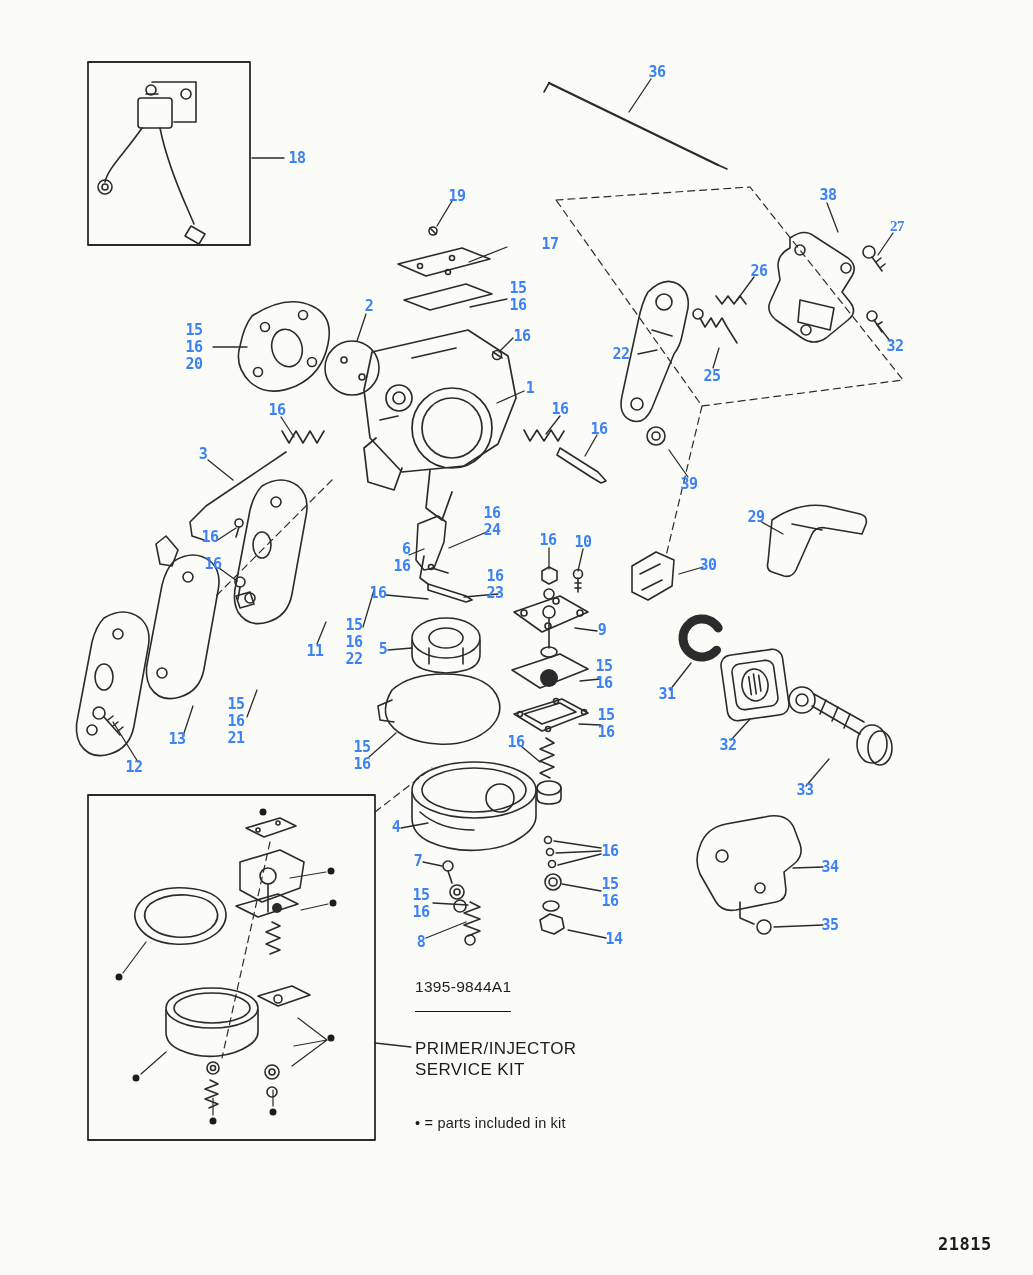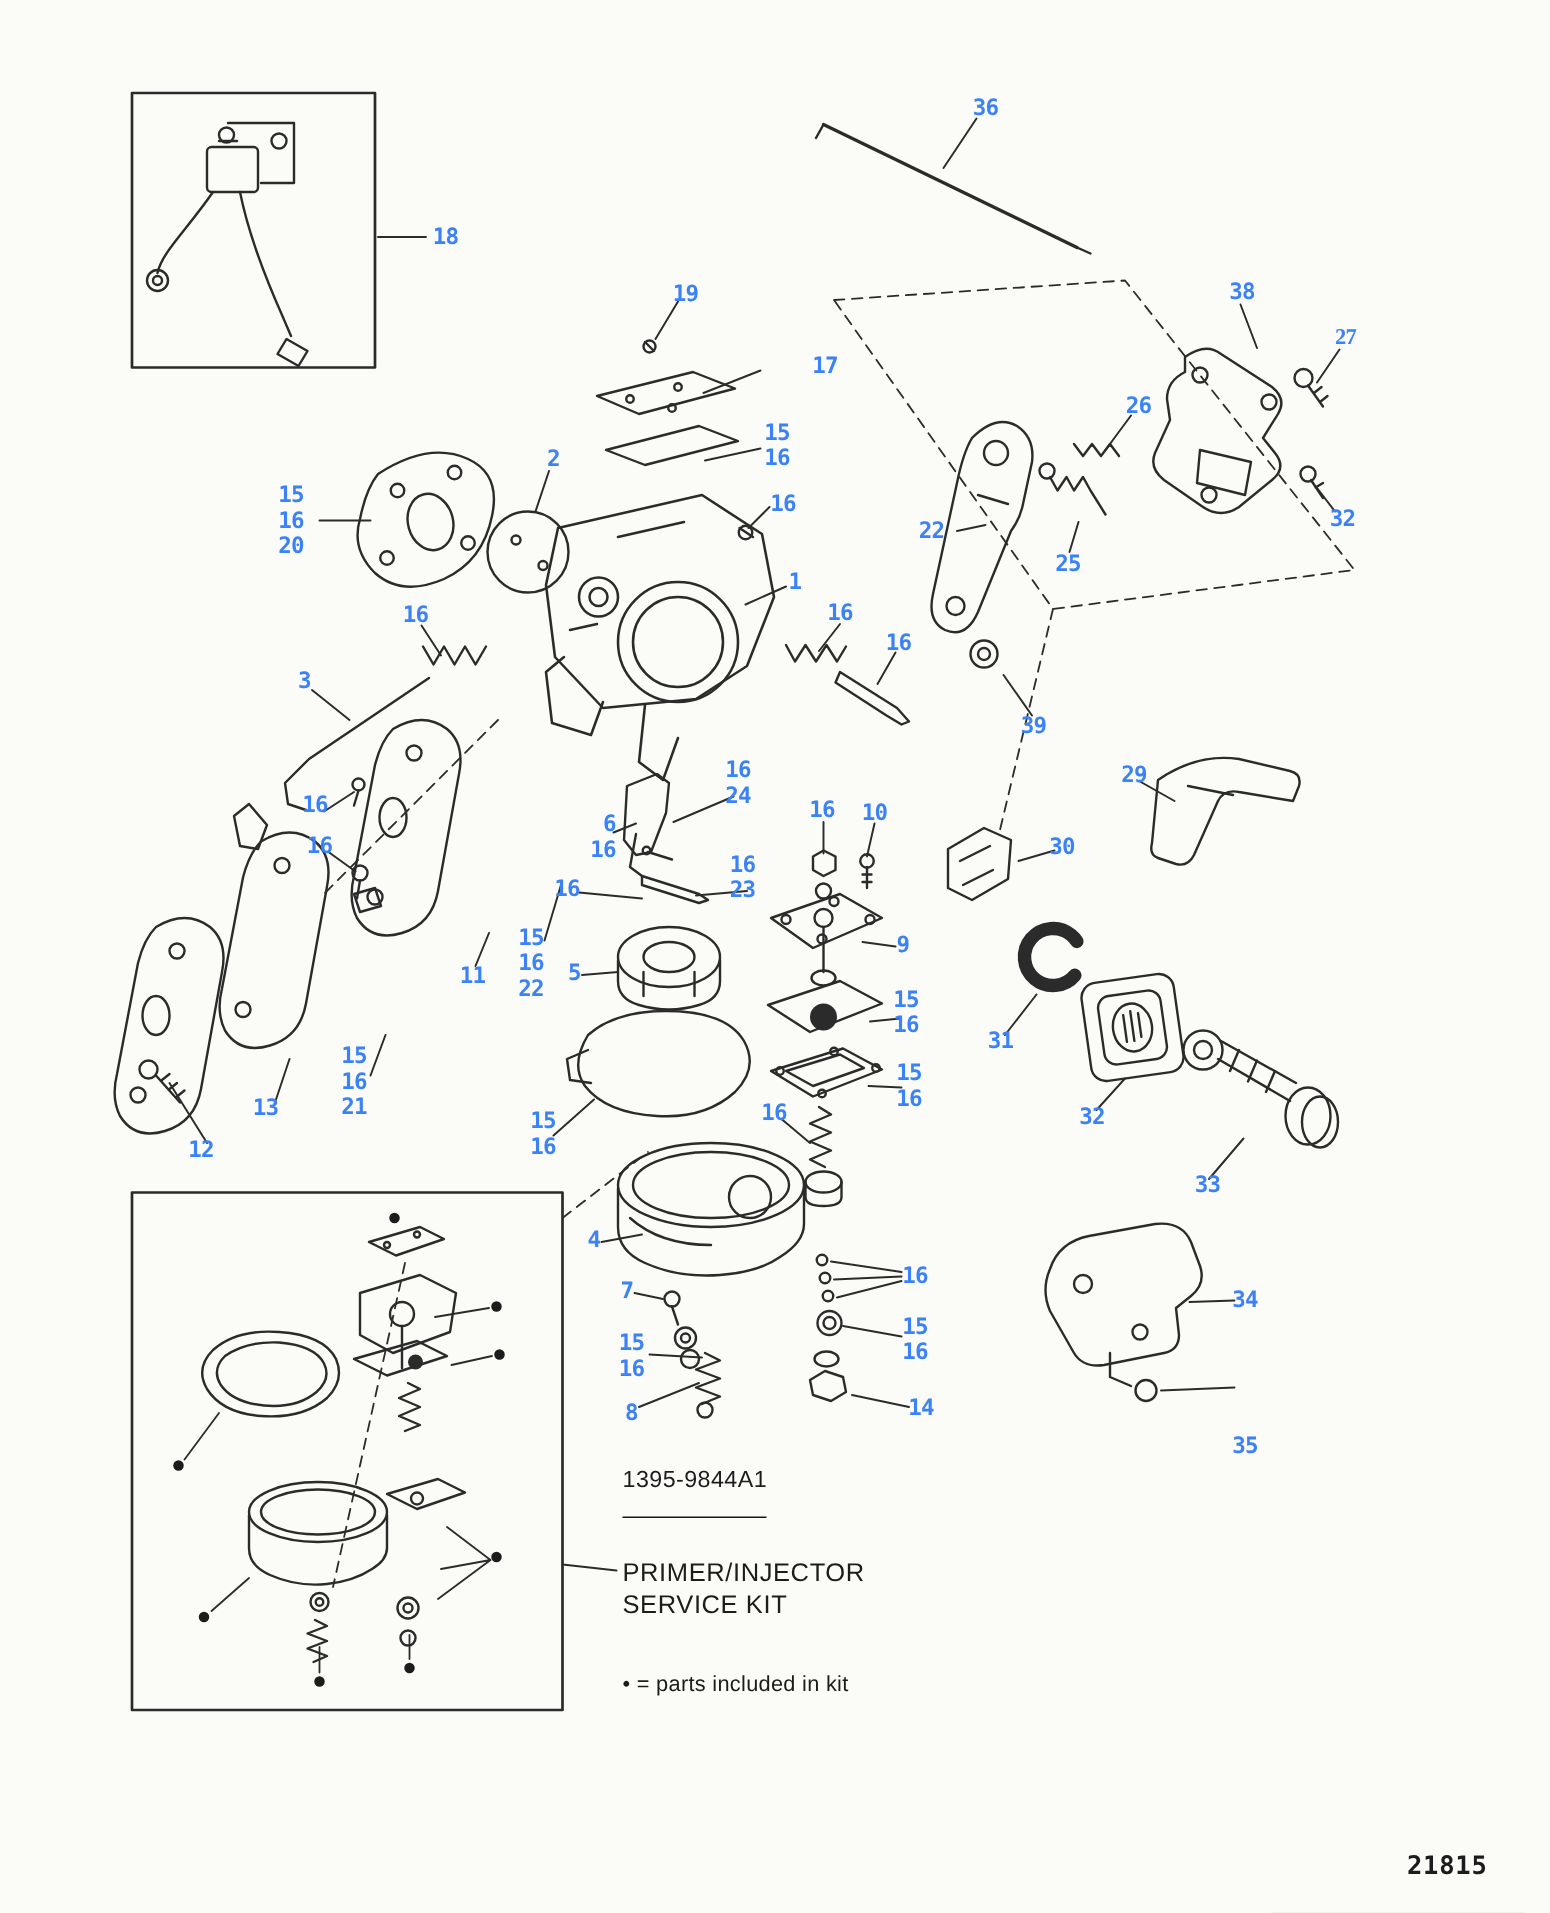--- a/index.html
+++ b/index.html
@@ -361,21 +361,21 @@
       <div class="callout" style="left: 396px; top: 827px;">4</div>
       <div class="callout" style="left: 418px; top: 861px;">7</div>
       <div class="callout" style="left: 610px; top: 851px;">16</div>
       <div class="callout" style="left: 610px; top: 893px;">15
 16</div>
       <div class="callout" style="left: 421px; top: 904px;">15
 16</div>
       <div class="callout" style="left: 421px; top: 942px;">8</div>
       <div class="callout" style="left: 614px; top: 939px;">14</div>
       <div class="callout" style="left: 830px; top: 867px;">34</div>
-      <div class="callout" style="left: 830px; top: 925px; margin-top: 39px;">35</div>
+      <div class="callout" style="left: 830px; top: 925px;">35</div>
     </div>
 
   <div class="kit-text">
     <div class="kit-number">1395-9844A1</div>
     <div class="kit-title">PRIMER/INJECTOR</div>
     <div class="kit-title">SERVICE KIT</div>
     <div class="kit-note">• = parts included in kit</div>
   </div>
 
   <div class="diagram-number">21815</div>

